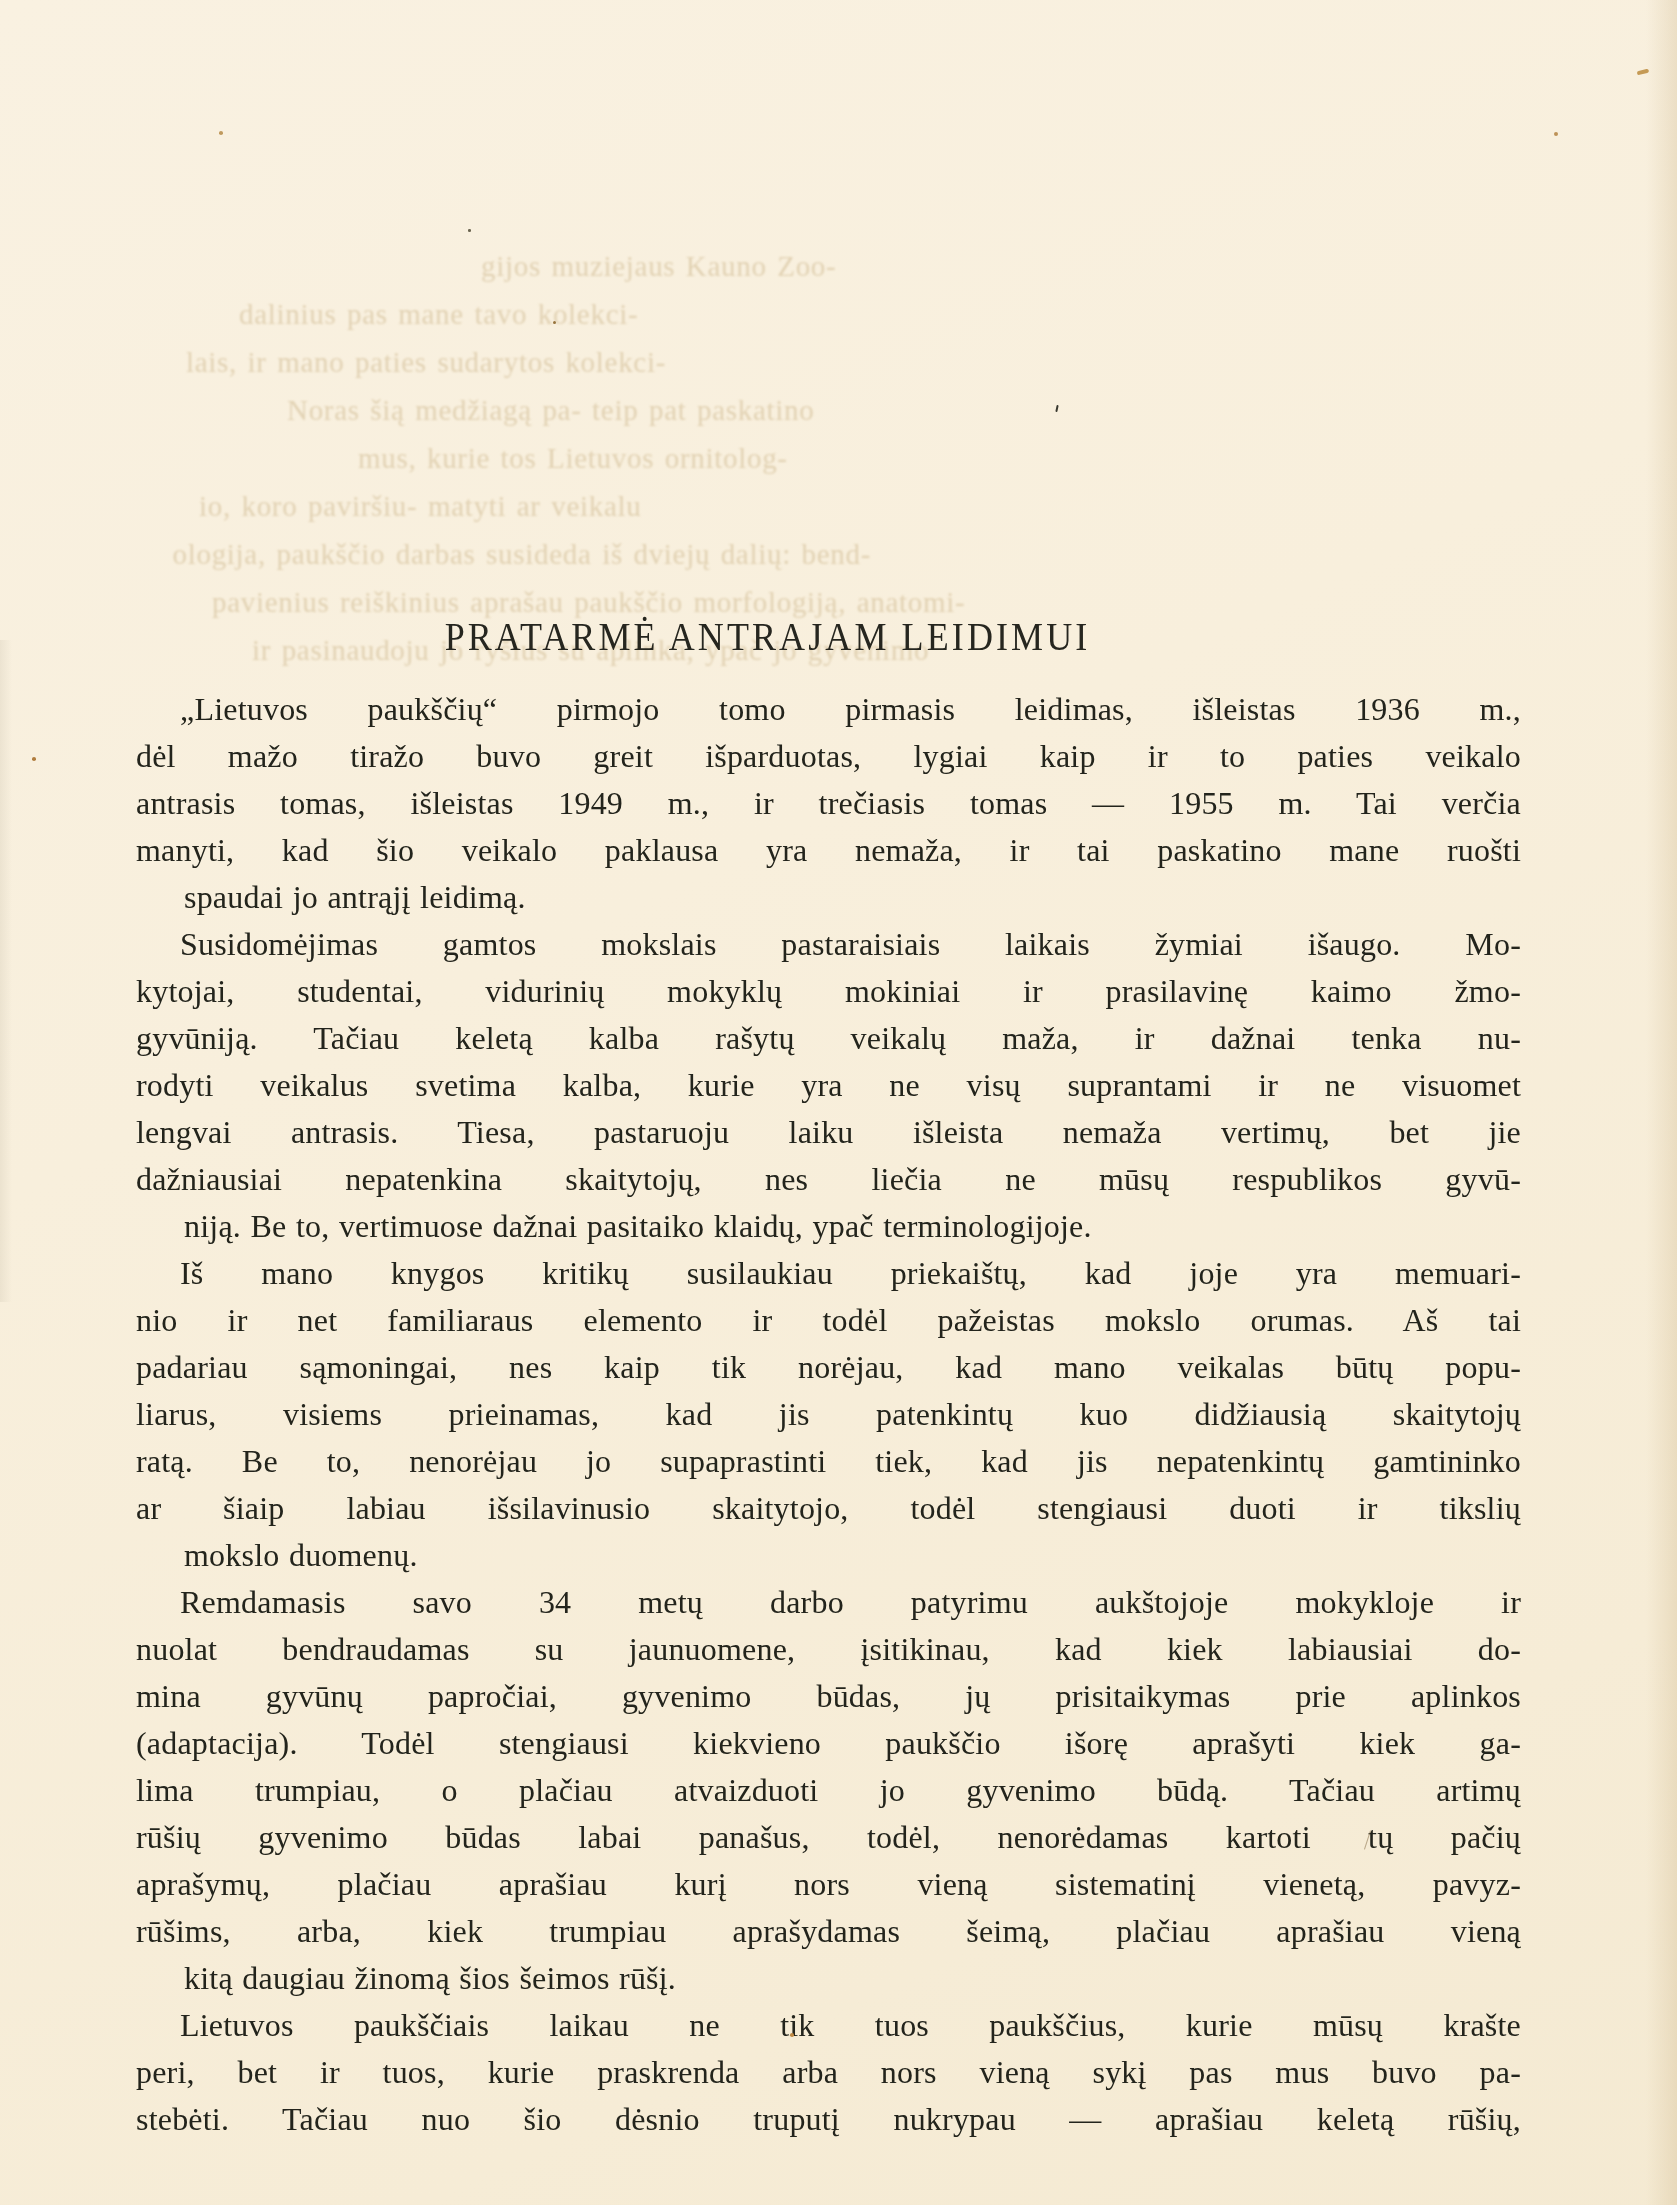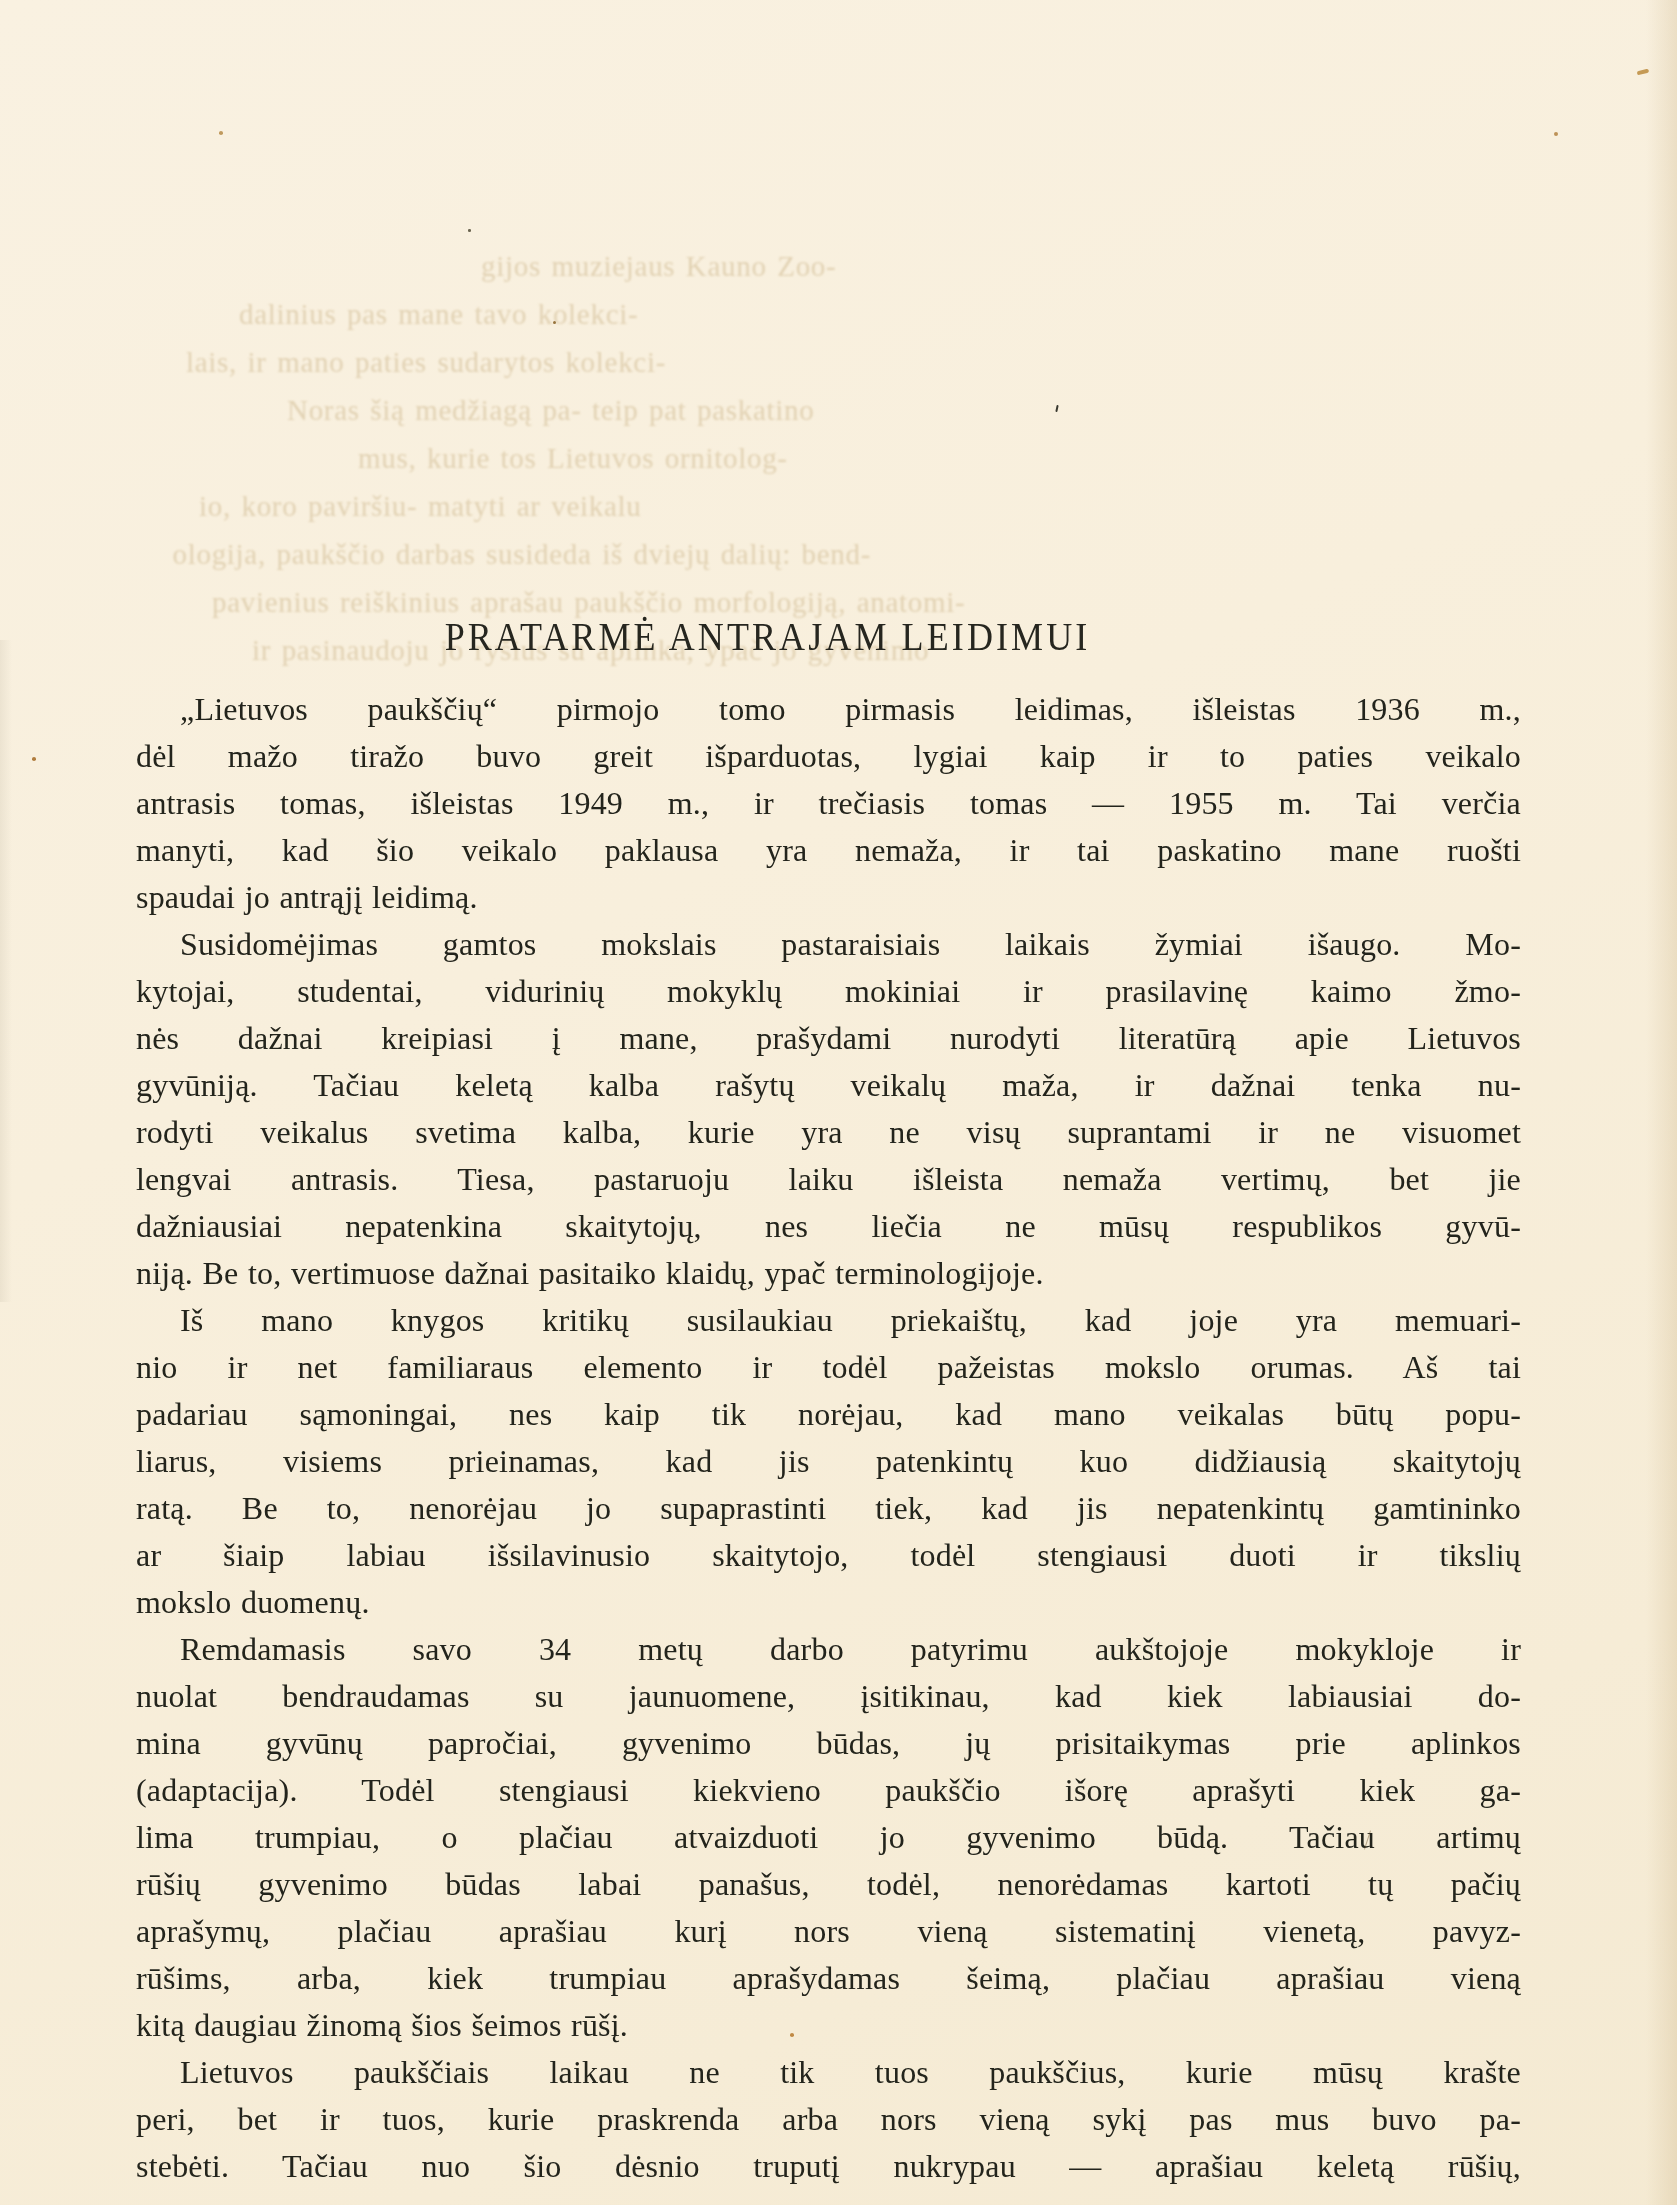--- a/index.html
+++ b/index.html
@@ -43,21 +43,21 @@
     position:absolute;left:136px;top:686px;width:1385px;
     color:#23241c;font-size:32px;
   }
   .ln{
     height:47px;line-height:47px;
     text-align:justify;text-align-last:justify;text-justify:inter-word;
     letter-spacing:0.2px;word-spacing:1.3px;
     overflow:hidden;white-space:normal;
   }
   .ln.ind{padding-left:44px;}
-  .ln.end{text-align-last:left;}
+  .ln.end{text-align-last:left;margin-left:48px;}
 
   
   .sp{position:absolute;border-radius:50%;}
   .s1{left:219px;top:131px;width:4.4px;height:4px;background:#c09a5e;}
   .s2{left:1637px;top:70px;width:11.5px;height:4.4px;background:#c59a55;border-radius:2.6px;transform:rotate(-14deg);}
   .s3{left:1554px;top:132px;width:4px;height:4px;background:#bd9257;}
   .s4{left:32px;top:757px;width:4.4px;height:4px;background:#b07c3e;}
   .s5{left:468px;top:229px;width:2.6px;height:2.6px;background:#6b6550;}
   .s6{left:553px;top:321px;width:3.1px;height:3.1px;background:#97743d;}
   .s7{left:1367px;top:1830px;width:1.3px;height:20px;background:rgba(110,85,45,.45);border-radius:0.9px;transform:rotate(18deg);}
@@ -86,21 +86,20 @@
   <div class="bodytext">
 
     <div class="ln ind">„Lietuvos paukščių“ pirmojo tomo pirmasis leidimas, išleistas 1936 m.,</div>
     <div class="ln">dėl mažo tiražo buvo greit išparduotas, lygiai kaip ir to paties veikalo</div>
     <div class="ln">antrasis tomas, išleistas 1949 m., ir trečiasis tomas — 1955 m. Tai verčia</div>
     <div class="ln">manyti, kad šio veikalo paklausa yra nemaža, ir tai paskatino mane ruošti</div>
     <div class="ln end">spaudai jo antrąjį leidimą.</div>
 
     <div class="ln ind">Susidomėjimas gamtos mokslais pastaraisiais laikais žymiai išaugo. Mo-</div>
     <div class="ln">kytojai, studentai, vidurinių mokyklų mokiniai ir prasilavinę kaimo žmo-</div>
-    <div class="ln">nės dažnai kreipiasi į mane, prašydami nurodyti literatūrą apie Lietuvos</div>
     <div class="ln">gyvūniją. Tačiau keletą kalba rašytų veikalų maža, ir dažnai tenka nu-</div>
     <div class="ln">rodyti veikalus svetima kalba, kurie yra ne visų suprantami ir ne visuomet</div>
     <div class="ln">lengvai antrasis. Tiesa, pastaruoju laiku išleista nemaža vertimų, bet jie</div>
     <div class="ln">dažniausiai nepatenkina skaitytojų, nes liečia ne mūsų respublikos gyvū-</div>
     <div class="ln end">niją. Be to, vertimuose dažnai pasitaiko klaidų, ypač terminologijoje.</div>
 
     <div class="ln ind">Iš mano knygos kritikų susilaukiau priekaištų, kad joje yra memuari-</div>
     <div class="ln">nio ir net familiaraus elemento ir todėl pažeistas mokslo orumas. Aš tai</div>
     <div class="ln">padariau sąmoningai, nes kaip tik norėjau, kad mano veikalas būtų popu-</div>
     <div class="ln">liarus, visiems prieinamas, kad jis patenkintų kuo didžiausią skaitytojų</div>

